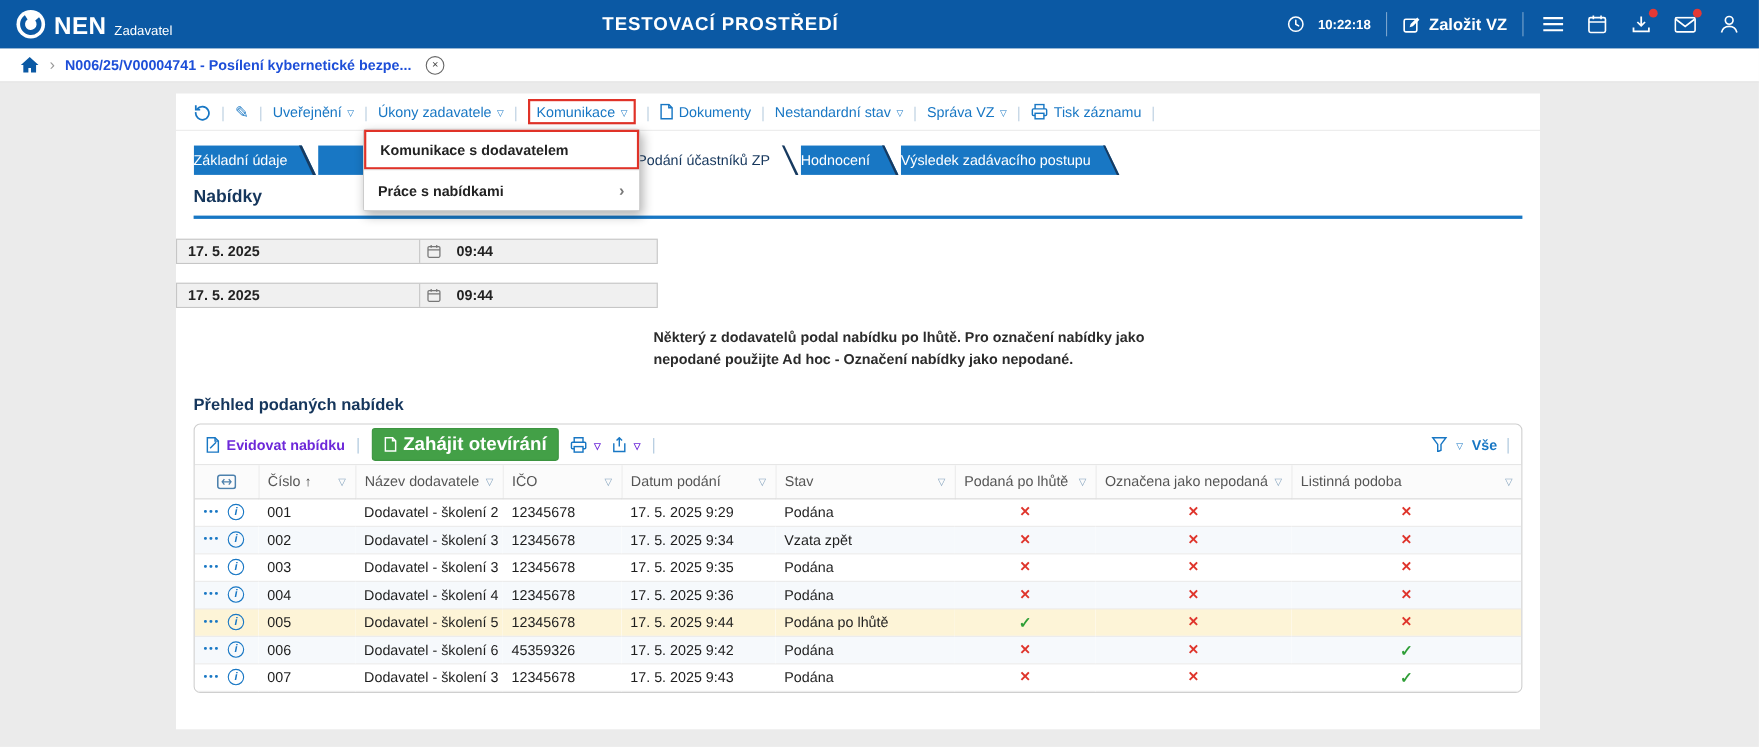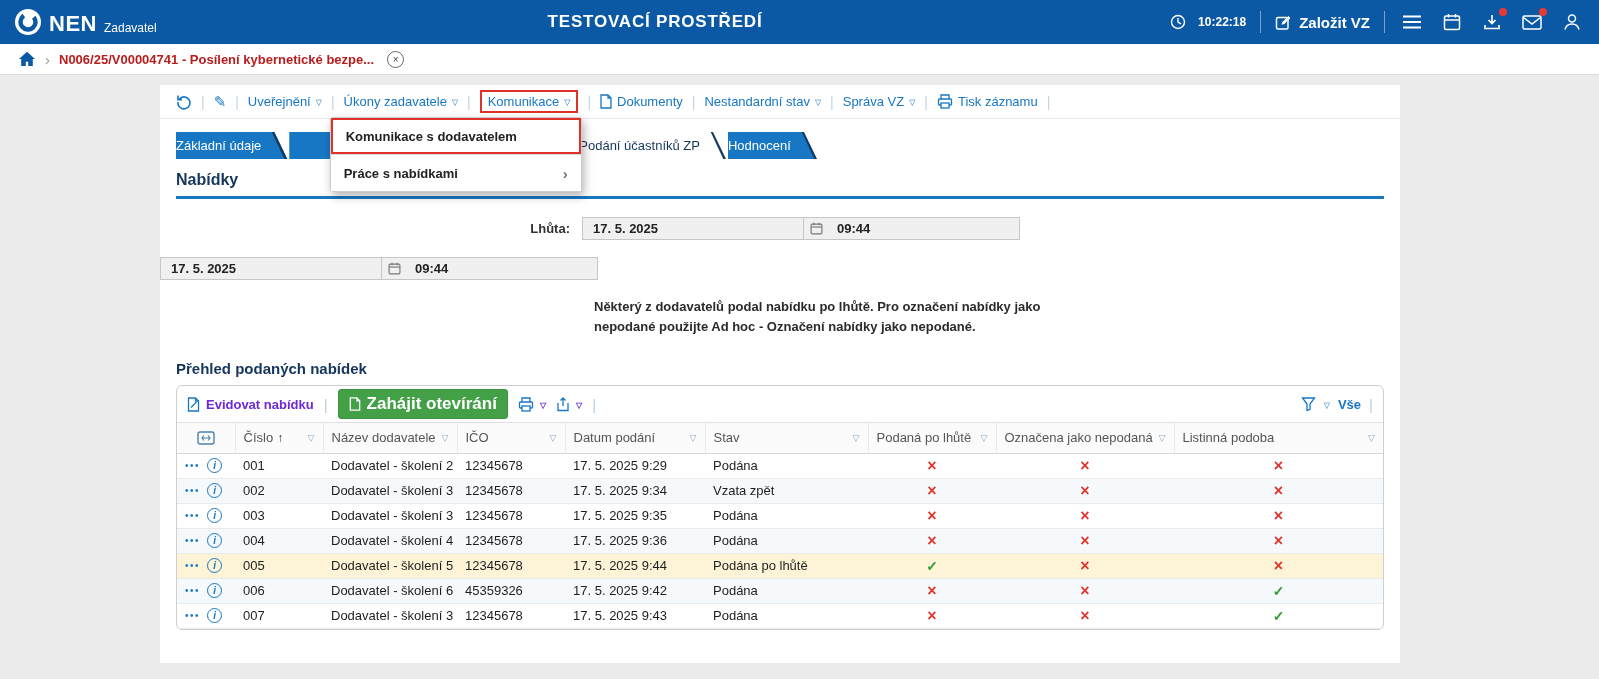--- a/index.html
+++ b/index.html
@@ -15,21 +15,21 @@
   .top-right{margin-left:auto;display:flex;align-items:center;gap:14px}
   .vsep{width:1px;height:22px;background:rgba(255,255,255,.45)}
   .clock-group{display:flex;align-items:center;gap:12px;font-size:12px;font-weight:bold}
   .create-vz{display:flex;align-items:center;gap:7px;background:none;border:none;color:#fff;font-size:15px;font-weight:bold;font-family:inherit;cursor:pointer}
   .icon-btn{position:relative;display:flex;align-items:center;justify-content:center;width:26px;height:26px;cursor:pointer}
   .badge{position:absolute;top:-1px;right:-2px;width:8px;height:8px;border-radius:50%;background:#e53935}
 
   
   .crumbbar{height:31px;background:#fff;display:flex;align-items:center;gap:9px;padding:0 18px;border-bottom:1px solid #dcdcdc}
   .crumb-chevron{color:#999;font-size:15px}
-  .crumb-text{font-size:13px;font-weight:bold;color:#b91c1c;cursor:pointer}
+  .crumb-text{font-size:13px;font-weight:bold;color:#1d4ed8;cursor:pointer}
   .crumb-close{width:17px;height:17px;border:1px solid #666;border-radius:50%;display:flex;align-items:center;justify-content:center;font-size:10px;color:#444;cursor:pointer;margin-left:4px;flex:none}
 
   
   .panel{position:absolute;left:160px;top:85px;width:1240px;height:578px;background:#fff}
 
   .record-toolbar{display:flex;align-items:center;gap:9px;height:34px;padding:0 16px;font-size:13px;color:#1877c4;border-bottom:1px solid #ececec}
   .tsep{color:#c3d5e4;font-size:14px}
   .tool-link{display:flex;align-items:center;gap:5px;cursor:pointer;white-space:nowrap}
   .caret{font-size:8px;position:relative;top:1px}
   .red-frame{border:2px solid #e03228;padding:2px 6px;position:relative}
@@ -230,28 +230,28 @@
       <span>Tisk záznamu</span>
     </span>
     <span class="tsep">|</span>
   </div>
 
   <div class="tabs-row">
     <div class="tab">Základní údaje</div>
     <div class="tab wide">Zadávací podmínky</div>
     <div class="tab active">Podání účastníků ZP</div>
     <div class="tab">Hodnocení</div>
+    <div class="tab">Výsledek zadávacího postupu</div>
   </div>
 
   <div class="page-heading">Nabídky</div>
   <div class="blue-rule"></div>
 
   <div class="fields">
     <div class="field-row">
-      <div class="field-label">Lhůta:</div>
       <div class="field-bar">
         <span class="fb-date">17. 5. 2025</span>
         <span class="fb-ico">
           <svg width="13" height="13" viewBox="0 0 18 18">
               <rect x="1.5" y="3" width="15" height="13.5" rx="1.5" fill="none" stroke="#777" stroke-width="1.6"></rect>
               <path d="M1.5 7h15" stroke="#777" stroke-width="1.6"></path>
               <path d="M5.5 1v3.5M12.5 1v3.5" stroke="#777" stroke-width="1.6"></path>
             </svg>
         </span>
         <span class="fb-time">09:44</span>

